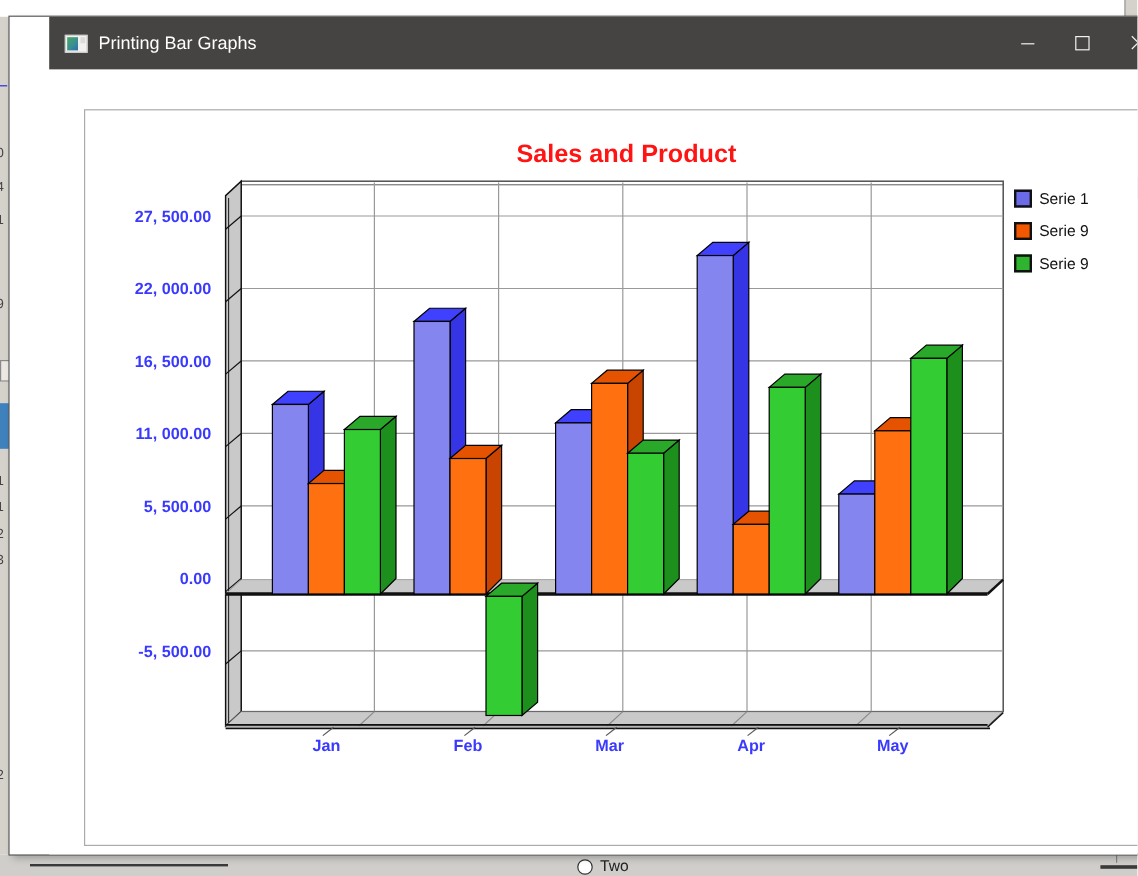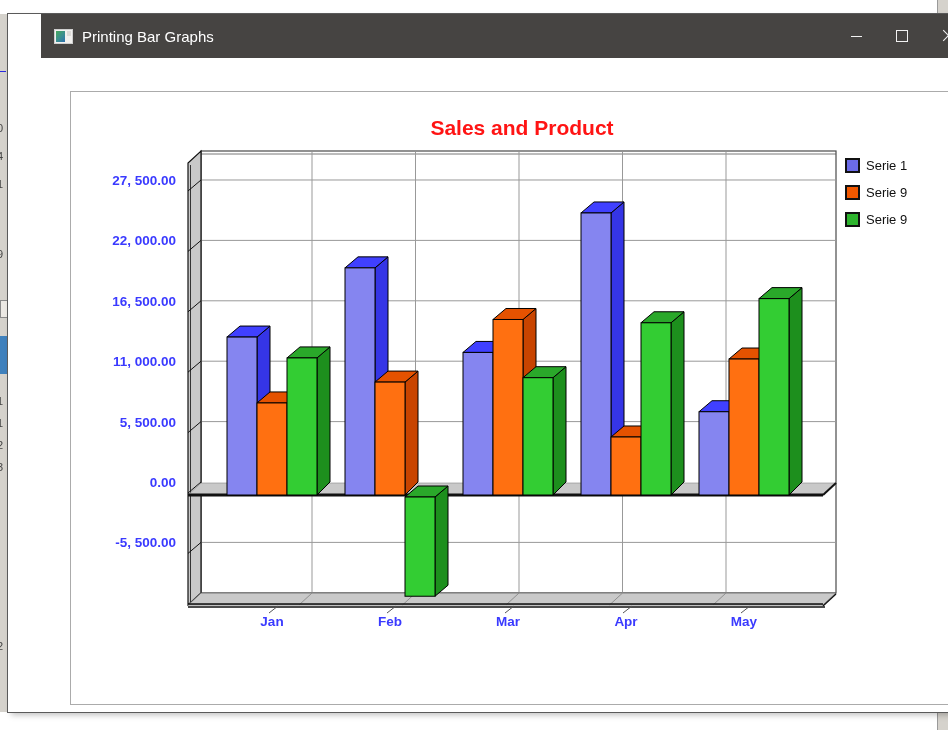--- a/index.html
+++ b/index.html
@@ -77,20 +77,27 @@
       <div class="divider" style="top: 318px;"></div>
       <div class="divider" style="top: 389px;"></div>
       <div class="divider" style="top: 421px;"></div>
       <div class="divider" style="top: 491px;"></div>
       <div class="divider" style="top: 526px;"></div>
       <div class="divider" style="top: 596px;"></div>
       <div class="divider" style="top: 631px;"></div>
       <div class="divider" style="top: 676px;"></div>
     </div>
 
+  <div class="bg-bottom">
+    <div class="line-frag" style="left:25px;top:8px;width:165px;height:2px;"></div>
+    <div class="radio-frag"></div>
+    <div class="radio-label">Two</div>
+    <div class="line-frag" style="left:917px;top:9px;width:31px;height:3px;"></div>
+    <div class="line-frag" style="left:930px;top:0;width:1px;height:7px;background:#888;"></div>
+  </div>
 
   <div class="window">
     <div class="titlebar">
       <div class="app-icon">
         <div class="pane"></div>
           <div class="col"></div>
       </div>
       <div class="title-text">Printing Bar Graphs</div>
       <div class="controls">
         <div class="ctrl">

